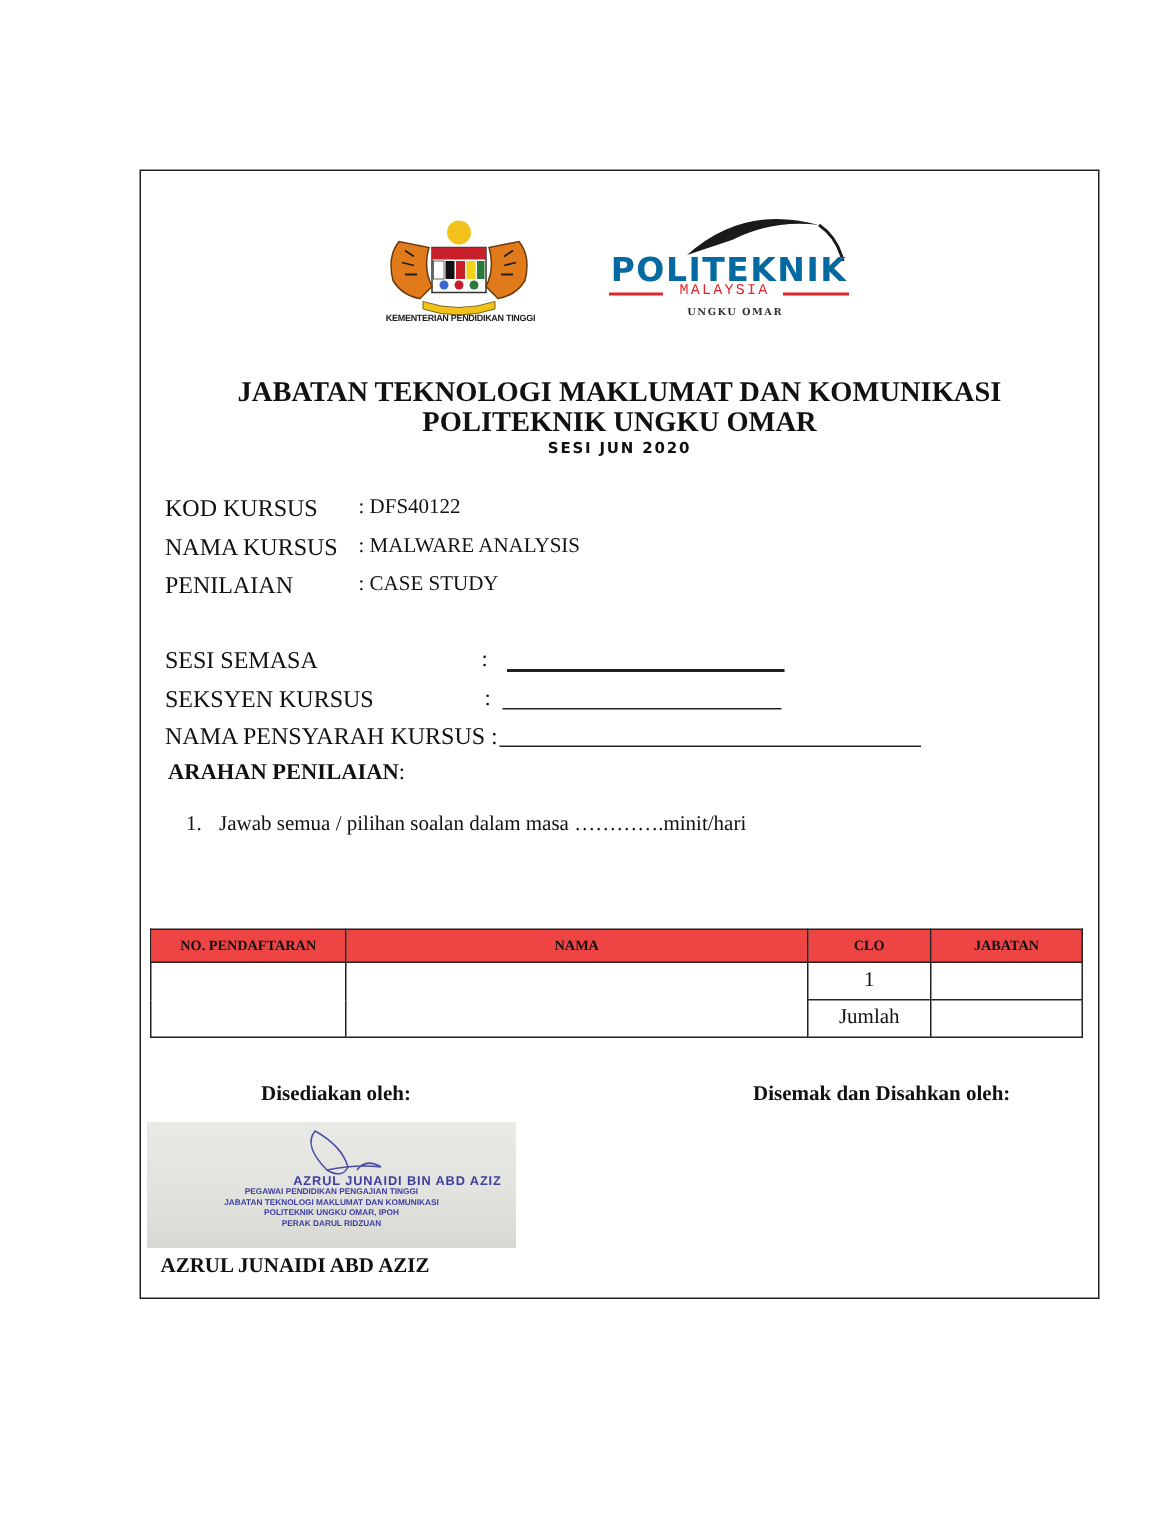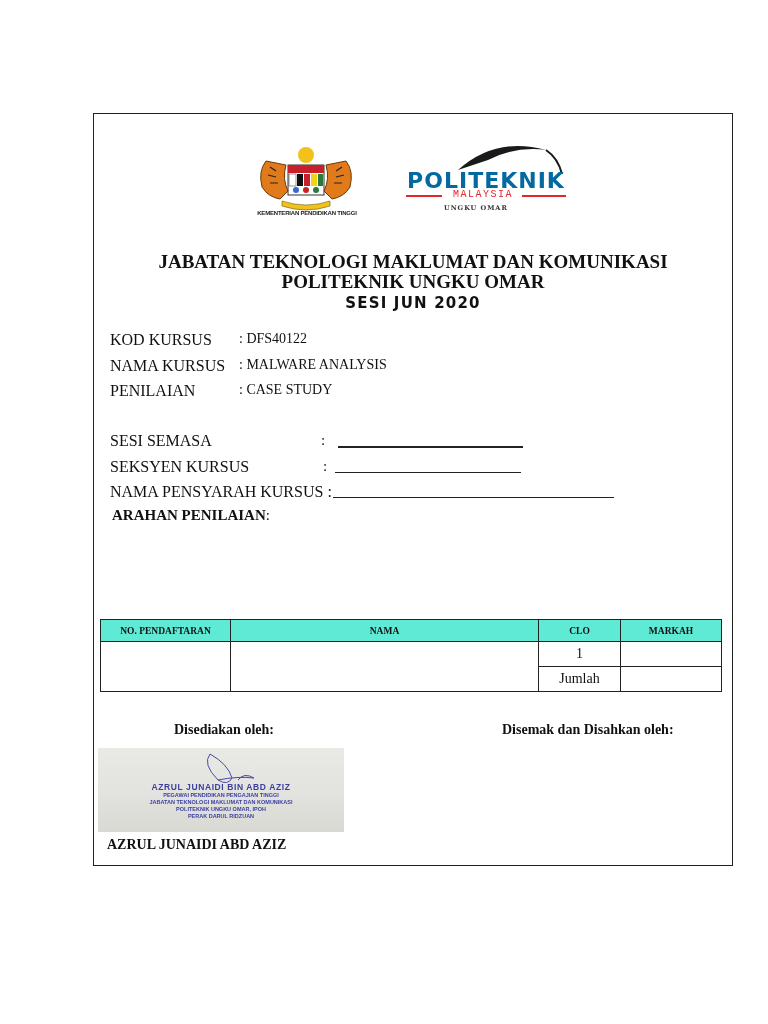--- a/index.html
+++ b/index.html
@@ -10,38 +10,38 @@
   .abs { position:absolute; }
 
   
   .crest { left:248px; top:143px; width:116px; height:78px; }
   .crest-caption { left:246px; top:210px; width:122px; font-family:"Liberation Sans", sans-serif;
                    font-size:6px; font-weight:bold; letter-spacing:-0.2px; text-align:center; color:#222; }
   .poli { left:396px; top:140px; width:180px; height:80px; }
 
   .h1 { left:93px; width:640px; text-align:center; font-weight:bold; font-size:19px; }
   .h-sesi { left:93px; width:640px; text-align:center; font-family:"DejaVu Sans", sans-serif;
-            font-weight:bold; font-size:15px; letter-spacing:1.2px; }
+            font-weight:bold; font-size:10px; letter-spacing:1.2px; }
 
   .field-label { left:110px; font-size:16px; }
   .field-colon { font-size:15px; }
   .field-val { font-size:14px; }
   .blank-line { position:absolute; border-bottom:1px solid #222; height:0; }
 
   .arahan { left:112px; top:507px; font-size:15px; font-weight:bold; }
   .arahan span.c { font-weight:normal; }
 
   ol.instr { position:absolute; left:110px; top:540px; margin:0; padding:0 0 0 14px; list-style:none; font-size:14px; }
   ol.instr li { height:19.5px; line-height:19.5px; white-space:nowrap; }
   ol.instr .num { display:inline-block; width:22px; }
   .strike { text-decoration:line-through; }
 
   table.mark { position:absolute; left:100px; top:619px; border-collapse:collapse; width:622px; }
   table.mark td, table.mark th { border:1.3px solid #222; padding:0; text-align:center; }
-  table.mark th { background:#5eead4; font-size:9.5px; font-weight:bold; height:21px; }
+  table.mark th { background:#ef4444; font-size:9.5px; font-weight:bold; height:21px; }
   table.mark td { font-size:14px; height:24px; }
 
   .sig-label { font-size:14px; font-weight:bold; }
   .stamp { left:98px; top:748px; width:246px; height:84px; background:linear-gradient(180deg,#e9e9e6 0%,#e2e2de 55%,#d9d9d4 100%); overflow:hidden; }
   .stamp-text { position:absolute; left:0; width:100%; text-align:center; color:#3c3fa0;
                 font-family:"Liberation Sans", sans-serif; font-weight:bold; }
   .signer { left:107px; top:837px; font-size:14px; font-weight:bold; }
 </style>
 </head>
 <body>
@@ -70,21 +70,21 @@
 
 <div class="abs poli">
   <svg width="180" height="80" viewBox="0 0 180 80">
     <path d="M62 30 Q100 -4 150 10 Q120 6 92 20 Z" fill="#1a1a1a"></path>
     <path d="M150 10 Q162 18 166 34" fill="none" stroke="#1a1a1a" stroke-width="2"></path>
     <line x1="10" y1="56" x2="46" y2="56" stroke="#e0262c" stroke-width="2"></line>
     <line x1="126" y1="56" x2="170" y2="56" stroke="#e0262c" stroke-width="2"></line>
   </svg>
   <div class="abs" style="left:4px;top:28px;width:172px;text-align:center;font-family:'DejaVu Sans',sans-serif;font-weight:bold;font-size:22px;color:#0369a1;letter-spacing:1px;">POLITEKNIK</div>
   <div class="abs" style="left:48px;top:49px;width:78px;text-align:center;font-family:Liberation Mono, monospace;font-size:10px;color:#e0262c;letter-spacing:1.5px;">MALAYSIA</div>
-  <div class="abs" style="left:48px;top:64px;width:78px;text-align:left;font-family:'DejaVu Serif',serif;font-size:6.5px;font-weight:bold;color:#333;letter-spacing:1px;">UNGKU OMAR</div>
+  <div class="abs" style="left:48px;top:64px;width:78px;text-align:right;font-family:'DejaVu Serif',serif;font-size:6.5px;font-weight:bold;color:#333;letter-spacing:1px;">UNGKU OMAR</div>
 </div>
 
 <div class="abs h1" style="top:251px;">JABATAN TEKNOLOGI MAKLUMAT DAN KOMUNIKASI</div>
 <div class="abs h1" style="top:271px;">POLITEKNIK UNGKU OMAR</div>
 <div class="abs h-sesi" style="top:294px;">SESI JUN 2020</div>
 
 <div class="abs field-label" style="top:331px;">KOD KURSUS</div>
 <div class="abs field-val" style="left:239px;top:331px;">: DFS40122</div>
 <div class="abs field-label" style="top:357px;">NAMA KURSUS</div>
 <div class="abs field-val" style="left:239px;top:357px;">: MALWARE ANALYSIS</div>
@@ -98,29 +98,30 @@
 <div class="abs field-label" style="top:458px;">SEKSYEN KURSUS</div>
 <div class="abs field-colon" style="left:323px;top:458px;">:</div>
 <div class="blank-line" style="left:335px;top:472px;width:186px;"></div>
 
 <div class="abs field-label" style="top:483px;">NAMA PENSYARAH KURSUS :</div>
 <div class="blank-line" style="left:333px;top:497px;width:281px;"></div>
 
 <div class="abs arahan"><span>ARAHAN PENILAIAN</span><span class="c">:</span></div>
 
 <ol class="instr">
+  <li><span class="num">1.</span><span>Jawab semua / pilihan soalan dalam masa ………….minit/hari</span></li>
 </ol>
 
 <table class="mark">
   <tbody>
       <tr>
     <th style="width:129px;">NO. PENDAFTARAN</th>
     <th style="width:307px;">NAMA</th>
     <th style="width:81px;margin-left:14px;">CLO</th>
-    <th>MARKAH</th>
+    <th>JABATAN</th>
   </tr>
   <tr>
     <td rowspan="2"></td>
     <td rowspan="2"></td>
     <td>1</td>
     <td></td>
   </tr>
   <tr>
     <td>Jumlah</td>
     <td></td>
@@ -129,20 +130,20 @@
   </table>
 
 <div class="abs sig-label" style="left:174px;top:722px;">Disediakan oleh:</div>
 <div class="abs sig-label" style="left:502px;top:722px;">Disemak dan Disahkan oleh:</div>
 
 <div class="abs stamp">
   <svg class="abs" style="left:100px;top:2px;" width="80" height="40" viewBox="0 0 80 40">
     <path d="M12 4 Q4 14 20 30 Q30 36 34 28 Q30 14 12 4 Z" fill="none" stroke="#4a4aa8" stroke-width="1"></path>
     <path d="M20 30 Q40 26 56 28 Q46 22 40 30" fill="none" stroke="#4a4aa8" stroke-width="1"></path>
   </svg>
-  <div class="stamp-text" style="top:34px;font-size:8.5px;letter-spacing:0.6px;">AZRUL JUNAIDI BIN ABD AZIZ</div>
+  <div class="stamp-text" style="top:34px;font-size:8.5px;letter-spacing:0.6px;margin-left:44px;">AZRUL JUNAIDI BIN ABD AZIZ</div>
   <div class="stamp-text" style="top:44px;font-size:5.5px;">PEGAWAI PENDIDIKAN PENGAJIAN TINGGI</div>
   <div class="stamp-text" style="top:51px;font-size:5.5px;">JABATAN TEKNOLOGI MAKLUMAT DAN KOMUNIKASI</div>
   <div class="stamp-text" style="top:58px;font-size:5.5px;">POLITEKNIK UNGKU OMAR, IPOH</div>
   <div class="stamp-text" style="top:65px;font-size:5.5px;">PERAK DARUL RIDZUAN</div>
 </div>
 
 <div class="abs signer">AZRUL JUNAIDI ABD AZIZ</div>
 
 </body></html>

